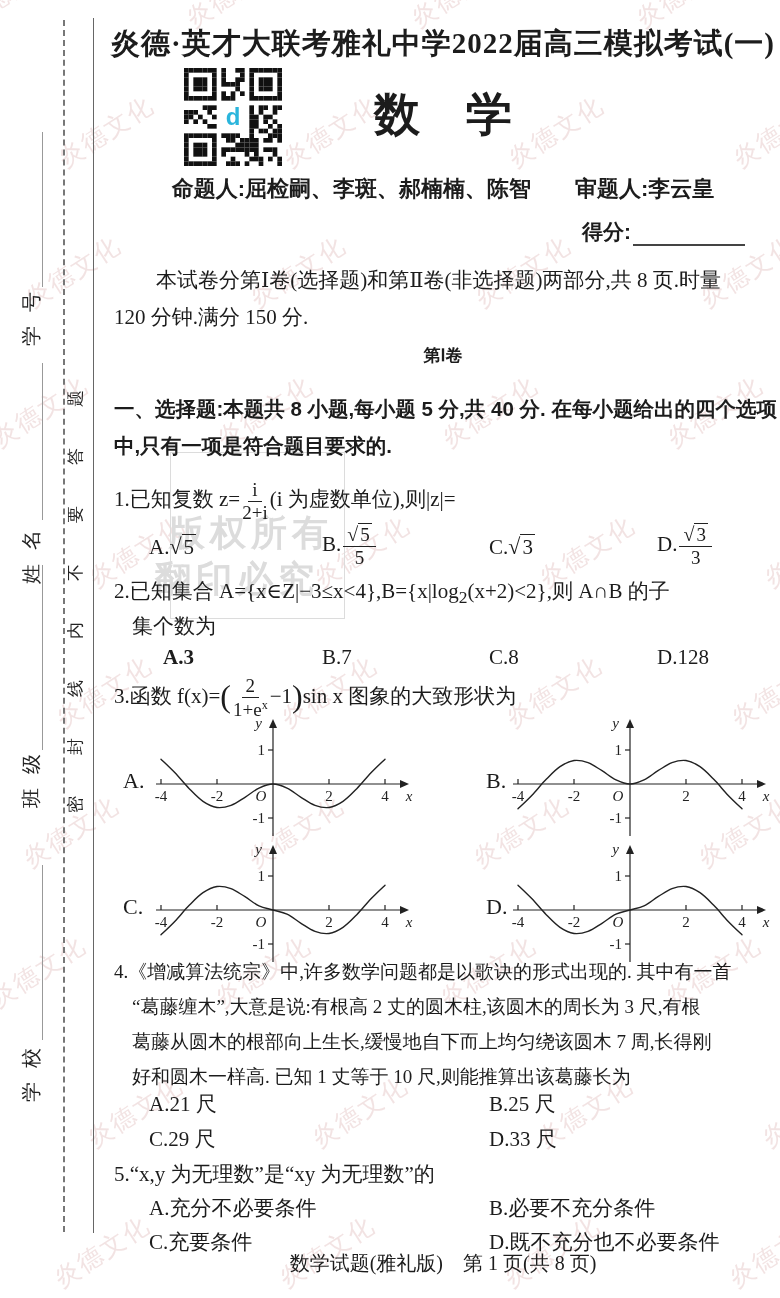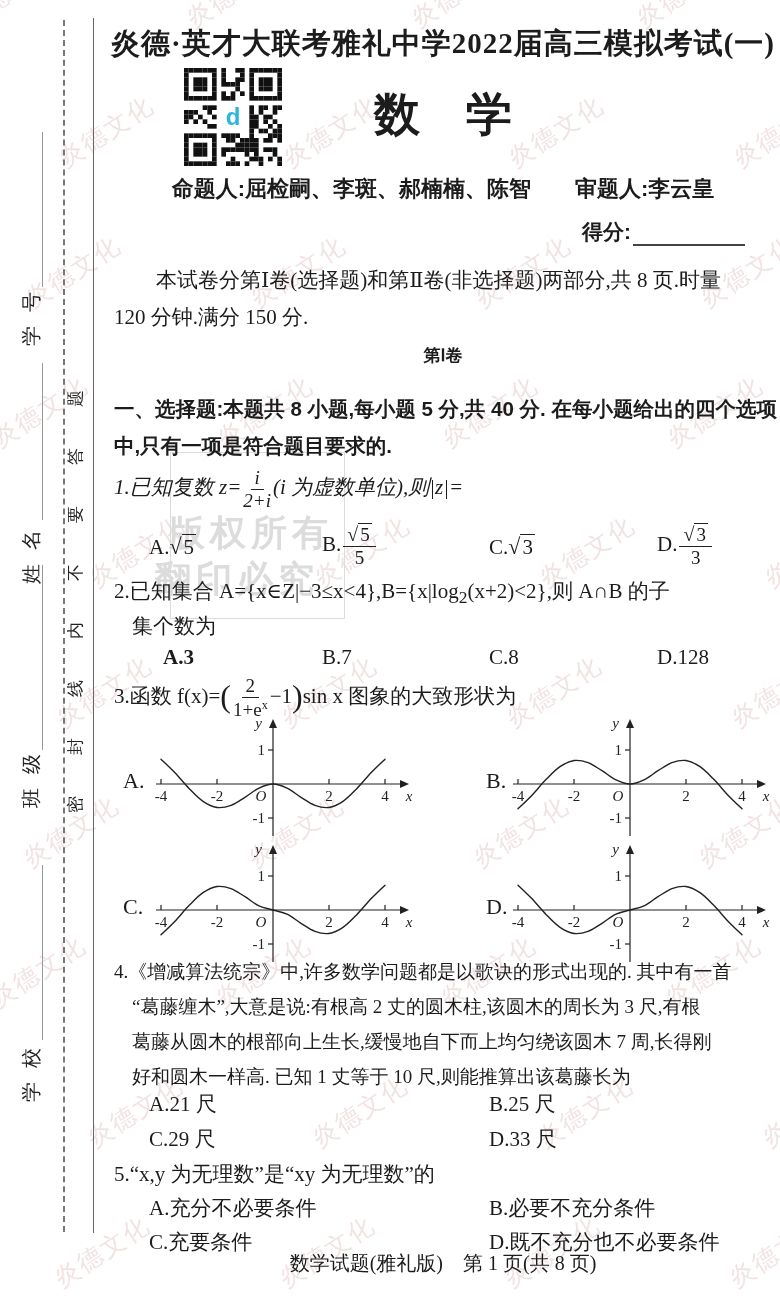--- a/index.html
+++ b/index.html
@@ -360,21 +360,21 @@
     <div>120 分钟.满分 150 分.</div>
   </div>
 
   <div class="abs content part-title">第Ⅰ卷</div>
 
   <div class="abs content sec-head">
     <div>一、选择题:本题共 8 小题,每小题 5 分,共 40 分. 在每小题给出的四个选项</div>
     <div>中,只有一项是符合题目要求的.</div>
   </div>
 
-  <div class="abs content qline" style="left:102px;top:468px;font-style:italic;">
+  <div class="abs content qline" style="left:102px;top:480px;">
     <span>1.已知复数 z=</span><span class="frac">
         <span class="num">i</span>
         <span class="den">2+i</span>
       </span><span>(i 为虚数单位),则|z|=</span>
   </div>
   <div class="opt content" style="left:137px;top:534px;">
     <span>A.</span><span class="sqsym">√</span><span class="rad">5</span>
   </div>
   <div class="opt content" style="left:310px;top:524px;">
     <span>B.</span><span class="frac">

